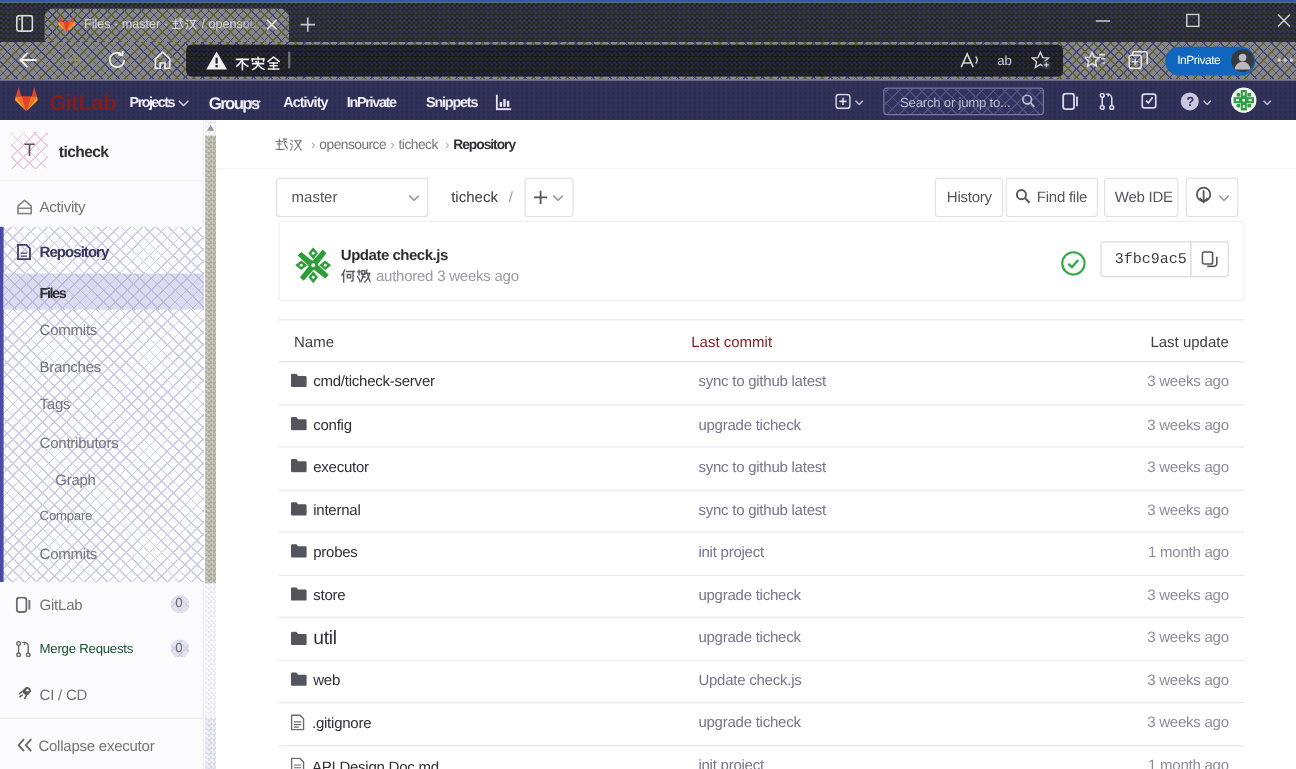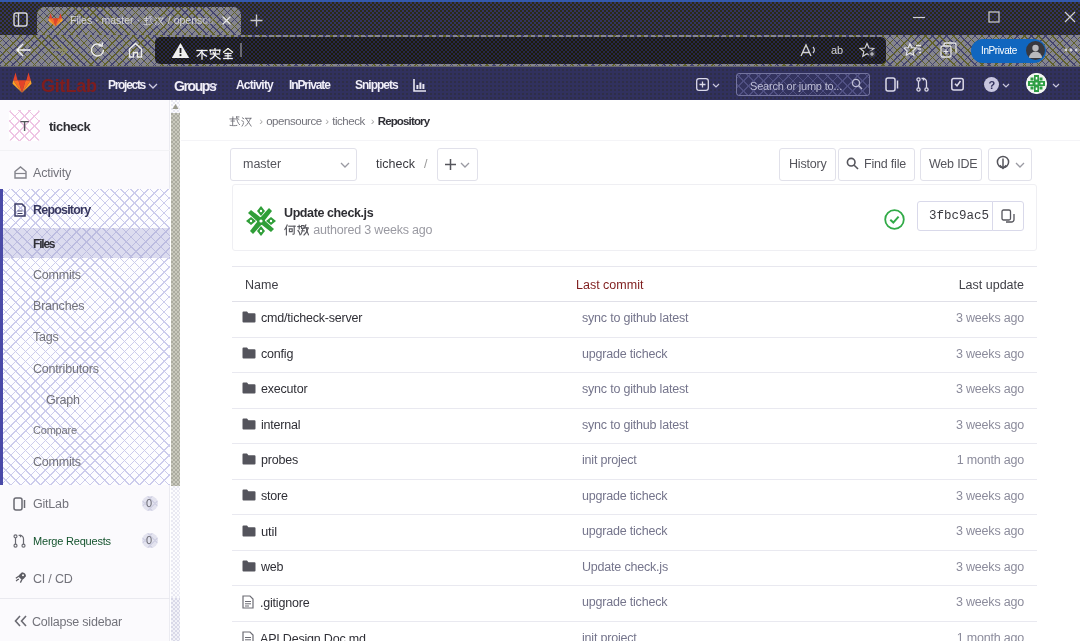--- a/index.html
+++ b/index.html
@@ -326,21 +326,21 @@
         <path d="M9 1.2c2.6.3 3.9 1.6 4 4.1L10.5 8C9.4 8.5 8 8.3 7 7.3 6 6.3 5.7 4.8 6.3 3.8z" fill="#5c5c63"></path>
         <path d="M6.5 4.8 2.8 7.2M9.3 7.8 7.4 11.6M5.9 8.2c-1 .2-2 .9-2.7 2" stroke="#5c5c63" stroke-width="1.3" fill="none"></path>
         <circle cx="10" cy="4.2" r="1" fill="#fff"></circle>
       </svg>
     <div class="abs" style="left:33px;top:472px;font-size:12.5px;color:#73737b;letter-spacing:-.2px;">CI / CD</div>
 
     <div class="abs" style="left:0;top:498px;width:170px;height:1px;background:#e9e9ef;"></div>
     <svg class="abs" style="left:14px;top:515px;" width="13" height="12" viewBox="0 0 13 12">
         <path d="M6 1 1.5 6 6 11M12 1 7.5 6 12 11" stroke="#6a6a72" stroke-width="1.6" fill="none"></path>
       </svg>
-    <div class="abs" style="left:32px;top:515px;font-size:12.5px;color:#73737b;letter-spacing:-.2px;">Collapse sidebar</div>
+    <div class="abs" style="left:32px;top:515px;font-size:12.5px;color:#73737b;letter-spacing:-.2px;">Collapse executor</div>
 
     <div class="abs ck" style="left:171px;top:0;width:9px;height:498px;--a:#fcfcfe;--b:#e9e9f2;"></div>
     <div class="abs ck" style="left:171px;top:498px;width:9px;height:43px;--a:#f2f2f8;--b:#d9d9e8;"></div>
     <svg class="abs" style="left:172px;top:3px;" width="7" height="7" viewBox="0 0 7 7">
         <path d="M3.5 1 6.5 6H0.5z" fill="#9a9a8e"></path>
       </svg>
     <div class="abs ck ck-scroll" style="left:171px;top:13px;width:9px;height:373px;"></div>
 
     <div class="abs" style="left:229px;top:15px;font-size:11.5px;color:#73737b;letter-spacing:-.45px;">
       <span class="cjk" id="cjk-wuhan-bc"><svg width="11" height="11" viewBox="0 0 12 12" style="margin-right:1px;">
@@ -497,21 +497,21 @@
           </svg>probes</div>
         <div class="abs" style="left:582px;top:353px;font-size:12.5px;color:#75758c;white-space:nowrap;letter-spacing:-.2px;">init project</div>
         <div class="abs" style="left:837px;top:353px;width:187px;text-align:right;font-size:12.5px;color:#8c8c9c;letter-spacing:-.2px;">1 month ago</div>
         <div class="abs" style="left:232px;top:378.5px;width:805px;height:1px;background:#e9e9f0;"></div>
         <div class="abs" style="left:242px;top:388.5px;font-size:12.5px;color:#2f2f36;white-space:nowrap;letter-spacing:-.2px;"><svg width="14" height="12" viewBox="0 0 14 12" style="display:inline-block;vertical-align:-1px;margin-right:5px;">
             <path d="M0.5 1.5A1 1 0 0 1 1.5 0.5H5l1.4 1.8h6.1a1 1 0 0 1 1 1V10.5a1 1 0 0 1-1 1H1.5a1 1 0 0 1-1-1z" fill="#54545c"></path>
           </svg>store</div>
         <div class="abs" style="left:582px;top:388.5px;font-size:12.5px;color:#75758c;white-space:nowrap;letter-spacing:-.2px;">upgrade ticheck</div>
         <div class="abs" style="left:837px;top:388.5px;width:187px;text-align:right;font-size:12.5px;color:#8c8c9c;letter-spacing:-.2px;">3 weeks ago</div>
         <div class="abs" style="left:232px;top:414px;width:805px;height:1px;background:#e9e9f0;"></div>
-        <div class="abs" style="left:242px;top:424px;font-size:13px;color:#2f2f36;white-space:nowrap;letter-spacing:-.2px;text-align:center;"><svg width="14" height="12" viewBox="0 0 14 12" style="display:inline-block;vertical-align:-1px;margin-right:5px;">
+        <div class="abs" style="left:242px;top:424px;font-size:16px;color:#2f2f36;white-space:nowrap;letter-spacing:-.2px;text-align:center;"><svg width="14" height="12" viewBox="0 0 14 12" style="display:inline-block;vertical-align:-1px;margin-right:5px;">
             <path d="M0.5 1.5A1 1 0 0 1 1.5 0.5H5l1.4 1.8h6.1a1 1 0 0 1 1 1V10.5a1 1 0 0 1-1 1H1.5a1 1 0 0 1-1-1z" fill="#54545c"></path>
           </svg>util</div>
         <div class="abs" style="left:582px;top:424px;font-size:12.5px;color:#75758c;white-space:nowrap;letter-spacing:-.2px;">upgrade ticheck</div>
         <div class="abs" style="left:837px;top:424px;width:187px;text-align:right;font-size:12.5px;color:#8c8c9c;letter-spacing:-.2px;">3 weeks ago</div>
         <div class="abs" style="left:232px;top:449.5px;width:805px;height:1px;background:#e9e9f0;"></div>
         <div class="abs" style="left:242px;top:459.5px;font-size:12.5px;color:#2f2f36;white-space:nowrap;letter-spacing:-.2px;"><svg width="14" height="12" viewBox="0 0 14 12" style="display:inline-block;vertical-align:-1px;margin-right:5px;">
             <path d="M0.5 1.5A1 1 0 0 1 1.5 0.5H5l1.4 1.8h6.1a1 1 0 0 1 1 1V10.5a1 1 0 0 1-1 1H1.5a1 1 0 0 1-1-1z" fill="#54545c"></path>
           </svg>web</div>
         <div class="abs" style="left:582px;top:459.5px;font-size:12.5px;color:#75758c;white-space:nowrap;letter-spacing:-.2px;">Update check.js</div>
         <div class="abs" style="left:837px;top:459.5px;width:187px;text-align:right;font-size:12.5px;color:#8c8c9c;letter-spacing:-.2px;">3 weeks ago</div>

